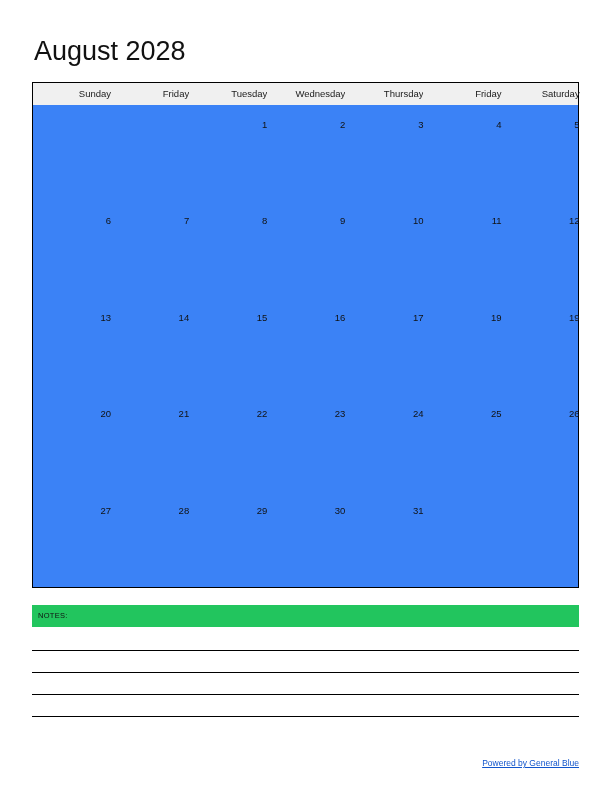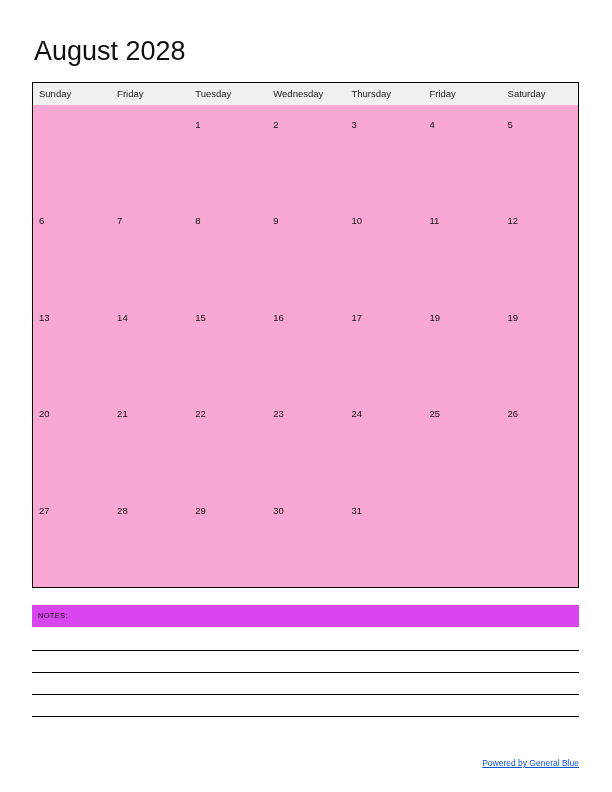--- a/index.html
+++ b/index.html
@@ -40,21 +40,22 @@
 
   
   .cal-grid {
     position: absolute;
     left: 32px;
     top: 82px;
     width: 547px;
     height: 506px;
     border: 1px solid #000000;
     box-sizing: border-box;
-    background: #f9a8d4;
+    background: #3b82f6;
+    text-align: right;
   }
 
   .weekday-row {
     display: flex;
     height: 22px;
     background: #f0f0f0;
     box-sizing: border-box;
   }
   .weekday-cell {
     flex: 0 0 78.1px;
@@ -96,21 +97,21 @@
     visibility: hidden;
   }
 
   
   .notes-header {
     position: absolute;
     left: 32px;
     top: 605px;
     width: 547px;
     height: 22px;
-    background: #d946ef;
+    background: #22c55e;
     box-sizing: border-box;
   }
   .notes-label {
     position: absolute;
     left: 6px;
     top: 0;
     font-size: 7.5px;
     line-height: 22px;
     letter-spacing: 0.3px;
     color: #111111;

